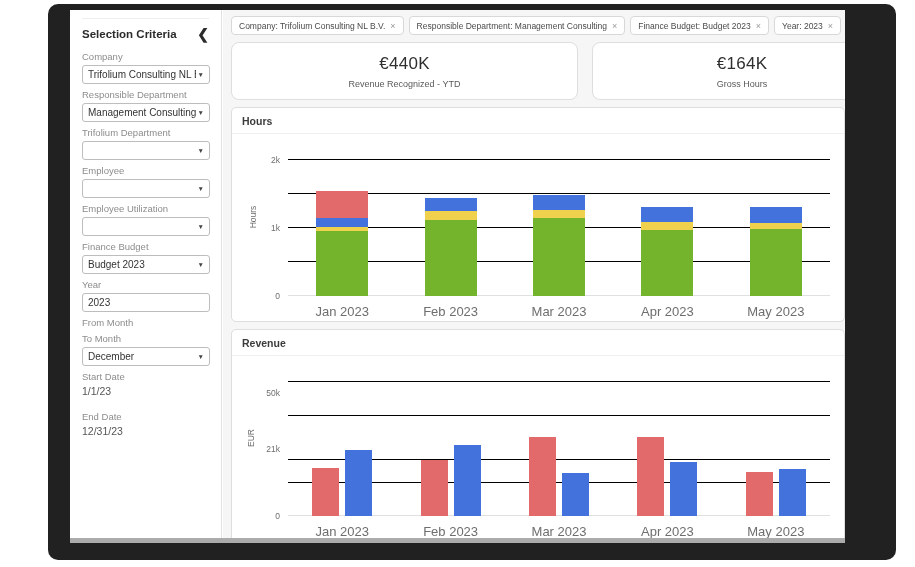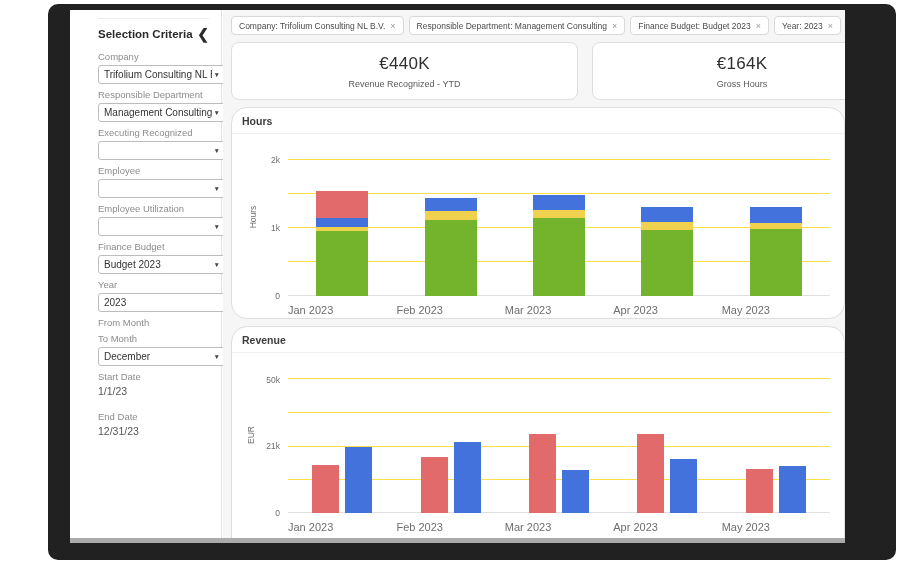--- a/index.html
+++ b/index.html
@@ -1,20 +1,20 @@
 <!DOCTYPE html>
 <html><head>
 <meta charset="utf-8">
 <style>
   html,body{margin:0;padding:0;background:#ffffff;font-family:"Liberation Sans",sans-serif;}
   .stage{position:relative;width:915px;height:567px;background:#fff;overflow:hidden;}
   .bezel{position:absolute;left:48px;top:4px;width:848px;height:556px;background:#212121;border-radius:10px;}
   .screen{position:absolute;left:22px;top:6px;width:775px;height:528px;background:#ffffff;overflow:hidden;border-bottom:5px solid #ababab;}
   
-  .sidebar{position:absolute;left:0;top:0;width:152px;height:100%;background:#fff;border-right:1px solid #e2e2e2;box-sizing:border-box;padding:8px 12px 0 28px;}
+  .sidebar{position:absolute;left:0;top:0;width:152px;height:100%;background:#fff;border-right:1px solid #e2e2e2;box-sizing:border-box;padding:8px 12px 0 12px;}
   .sb-head{display:flex;align-items:center;justify-content:space-between;border-top:1px solid #ededed;padding-top:8px;margin-bottom:10px;}
   .sb-title{font-size:11.5px;font-weight:bold;color:#2b2b2b;}
   .sb-collapse{font-size:14px;font-weight:bold;color:#2b2b2b;cursor:pointer;line-height:1;}
   .field{margin-bottom:5px;}
   .flabel{font-size:9.5px;color:#8c8c8c;margin-bottom:3px;}
   .control{box-sizing:border-box;width:128px;height:19px;border:1px solid #bdbdbd;border-radius:3px;background:#fff;font-size:10px;color:#333;display:flex;align-items:center;padding:0 5px;}
   .control.select{justify-content:space-between;cursor:pointer;}
   .control.select .val{white-space:nowrap;overflow:hidden;max-width:108px;}
   .caret{font-size:6.5px;color:#444;flex:0 0 auto;}
   input.control{outline:none;}
@@ -24,37 +24,37 @@
   .main{position:absolute;left:153px;top:0;width:622px;height:100%;background:#f6f6f6;box-sizing:border-box;padding:6px 0 0 8px;overflow:hidden;}
   .chips{display:flex;gap:5px;white-space:nowrap;overflow:hidden;height:19px;margin-bottom:7px;width:700px;}
   .chip{flex:0 0 auto;display:inline-flex;align-items:center;gap:5px;background:#fff;border:1px solid #d8d8d8;border-radius:4px;padding:0 7px;font-size:8.5px;color:#4a4a4a;height:17px;}
   .chip .x{color:#9a9a9a;font-size:9px;cursor:pointer;}
   .kpis{display:flex;gap:14px;overflow:hidden;width:614px;margin-bottom:7px;text-align:center;}
   .kpi{box-sizing:border-box;background:#fff;border:1px solid #dedede;border-radius:8px;height:58px;display:flex;flex-direction:column;align-items:center;justify-content:center;}
   .kpi-1{flex:0 0 347px;}
   .kpi-2{flex:0 0 300px;}
   .kpi-value{font-size:17px;color:#2f2f2f;font-weight:500;letter-spacing:.3px;}
   .kpi-label{font-size:9px;color:#5a5a5a;margin-top:5px;font-weight:500;}
-  .panel{box-sizing:border-box;background:#fff;border:1px solid #dedede;border-radius:16px;width:614px;margin-bottom:7px;overflow:hidden;}
+  .panel{box-sizing:border-box;background:#fff;border:1px solid #dedede;border-radius:5px;width:614px;margin-bottom:7px;overflow:hidden;}
   .panel-title{font-size:10.5px;font-weight:bold;color:#3c3c3c;padding:7px 10px 6px 10px;border-bottom:1px solid #f0f0f0;}
   .chart-wrap{position:relative;padding:26px 14px 4px 56px;}
   .chart{position:relative;}
   .chart-0 .chart{height:136px;}
   .chart-1 .chart{height:134px;}
-  .gridline{position:absolute;left:0;right:0;height:1px;background:#fde047;}
+  .gridline{position:absolute;left:0;right:0;height:1px;background:#000000;}
   .gridline.zero{background:#e0e0e0;}
   .ytick{position:absolute;right:100%;margin-right:8px;transform:translateY(50%);font-size:8.5px;color:#6e6e6e;white-space:nowrap;}
   .yaxis-label{position:absolute;left:10px;top:50%;transform:translate(-0%,-50%) rotate(-90deg);transform-origin:center;font-size:8.5px;color:#6e6e6e;}
   .bargroup{position:absolute;bottom:0;top:0;}
   .stack{position:absolute;bottom:0;left:50%;transform:translateX(-50%);width:52px;display:flex;flex-direction:column-reverse;}
   .seg{width:100%;}
   .pair{position:absolute;bottom:0;left:0;right:0;display:flex;align-items:flex-end;justify-content:center;gap:6px;height:100%;}
   .gbar{width:27px;}
   .xlabels{display:flex;margin:4px 14px 2px 56px;}
-  .xlabel{flex:1;text-align:left;font-size:11px;color:#6e6e6e;}
+  .xlabel{flex:1;text-align:center;font-size:13px;color:#6e6e6e;}
   .rev-panel{height:230px;}
 </style>
 </head>
 <body>
 
 <div class="stage">
   <div class="bezel">
     <div class="screen">
 
       <div class="sidebar">
@@ -71,21 +71,21 @@
               </div>
             </div>
             <div class="field">
               <div class="flabel">Responsible Department</div>
               <div class="control select">
                 <span class="val">Management Consulting</span>
                 <span class="caret">▼</span>
               </div>
             </div>
             <div class="field">
-              <div class="flabel">Executing Recognized</div>
+              <div class="flabel">Trifolium Department</div>
               <div class="control select">
                 <span class="val"></span>
                 <span class="caret">▼</span>
               </div>
             </div>
             <div class="field">
               <div class="flabel">Employee</div>
               <div class="control select">
                 <span class="val"></span>
                 <span class="caret">▼</span>
@@ -228,21 +228,21 @@
           <div class="panel-title">Revenue</div>
           <div class="chart-wrap">
             <span class="yaxis-label">EUR</span>
             <div class="chart">
                 <div class="gridline zero" style="bottom: 0px;">
                   <span class="ytick" style="bottom: 0px;">0</span>
                 </div>
                 <div class="gridline" style="bottom: 33.5px;">
                   <span class="ytick" style="bottom: 33.5px;">21k</span>
                 </div>
-                <div class="gridline" style="bottom: 66px;">
+                <div class="gridline" style="bottom: 56px;">
                   <span class="ytick" style="bottom: 67px;">50k</span>
                 </div>
                 <div class="gridline" style="bottom: 100.5px;"></div>
                 <div class="gridline" style="bottom: 134px;"></div>
                 <div class="bargroup" style="left: 0%; width: 20%;">
                   <div class="pair">
                     <div class="gbar" style="height: 48.24px; background: rgb(226, 106, 106);"></div>
                     <div class="gbar" style="height: 65.66px; background: rgb(68, 114, 221);"></div>
                   </div>
                 </div>

